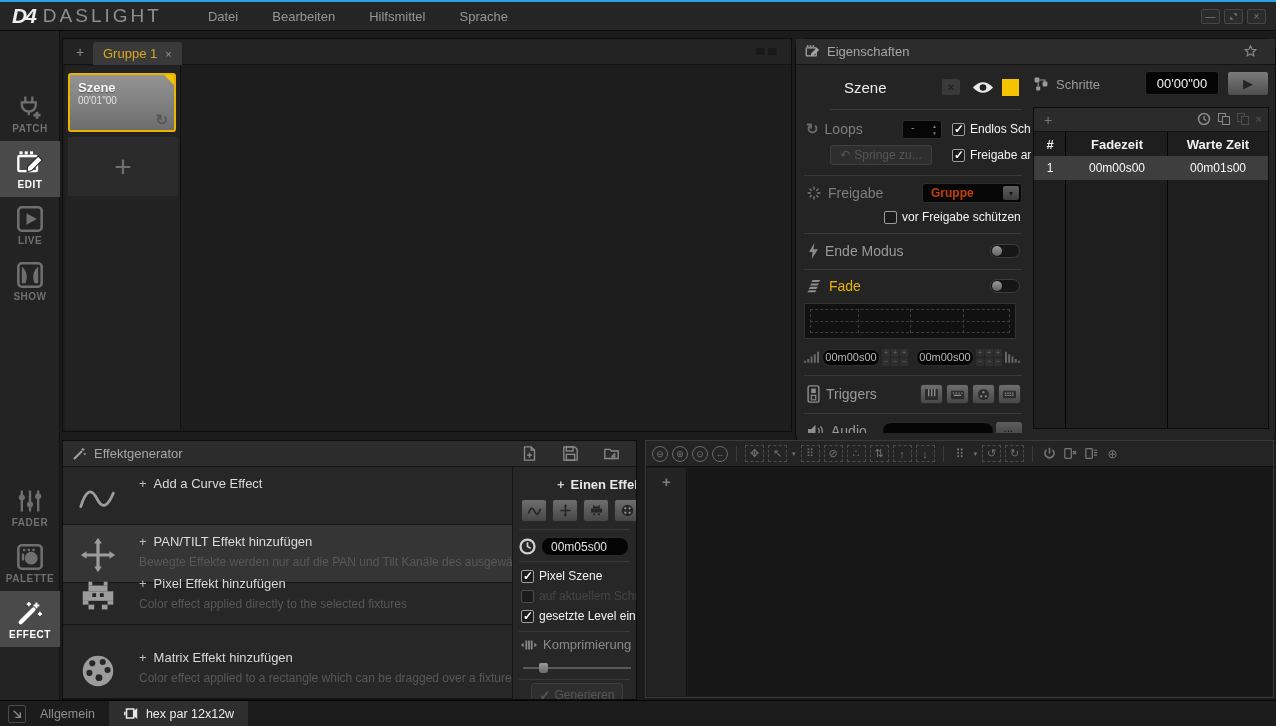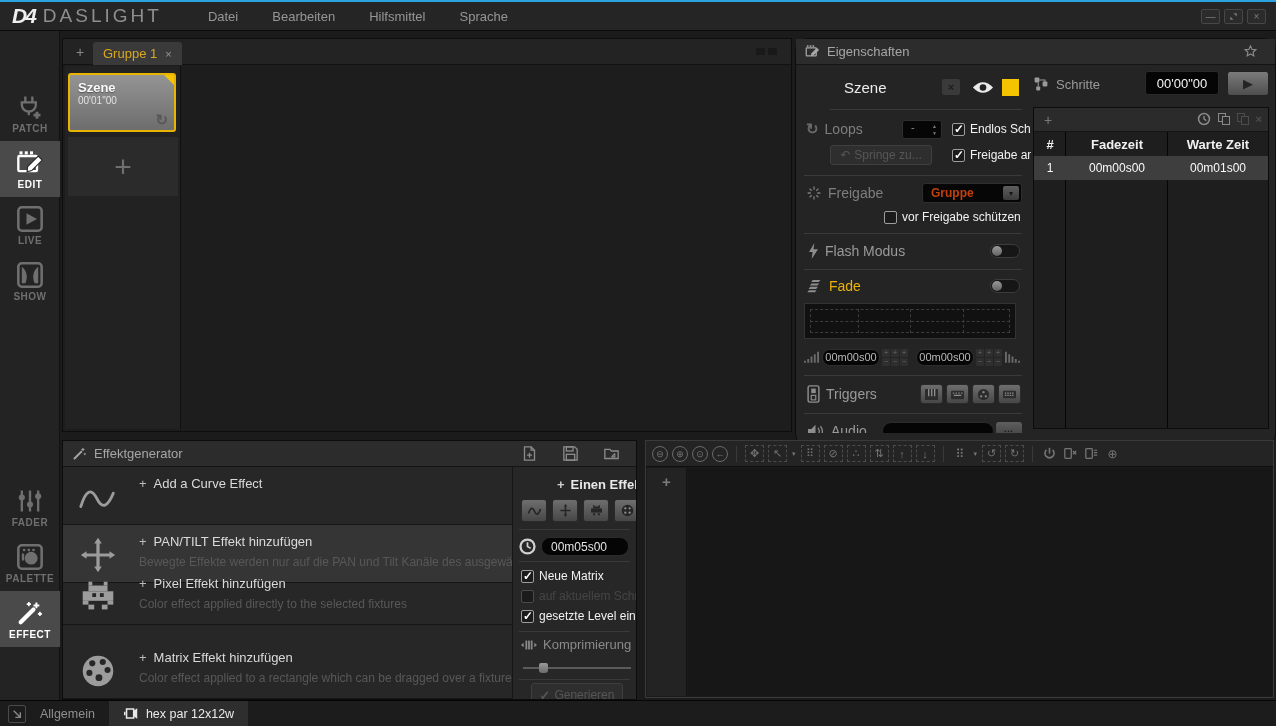--- a/index.html
+++ b/index.html
@@ -335,21 +335,21 @@
           <span class="cbx"></span>
           <span class="cbl">vor Freigabe schützen</span>
         </div>
       </div>
       <div class="hr" style="top:168px;left:2px;width:218px"></div>
 
       <div class="prow" style="top:176px;height:20px">
         <svg width="11" height="16" viewBox="0 0 12 18" style="margin-left:6px">
             <path d="M7 0 L1 10 h4 L4 18 L11 7 H6 Z" fill="#8d8d8d"></path>
           </svg>
-        <span class="plabel" style="color:#9a9a9a">Flash Modus</span>
+        <span class="plabel" style="color:#9a9a9a">Ende Modus</span>
         <div class="toggle" style="position:absolute;left:188px">
             <div class="knob"></div>
           </div>
       </div>
       <div class="hr" style="top:204px;left:2px;width:218px"></div>
 
       <div class="prow" style="top:212px;height:18px">
         <svg width="17" height="14" viewBox="0 0 20 16" fill="#8d8d8d" style="margin-left:4px">
           <path d="M8 1h9l-2 2.4H6zM6.5 5h9l-2 2.4H4.5zM5 9h9l-2 2.4H3zM3.5 13h9l-2 2.4H1.5z"></path>
         </svg>
@@ -604,21 +604,21 @@
       <div class="sclock">
         <svg width="17" height="17" viewBox="0 0 18 18">
             <circle cx="9" cy="9" r="7.4" stroke="#d0d0d0" fill="none" stroke-width="2.4"></circle>
             <path d="M9 4.5v4.5l3.4 2" stroke="#d0d0d0" stroke-width="1.8" fill="none"></path>
           </svg>
         <div class="sfield">00m05s00</div>
       </div>
       <div class="shr" style="top:94px"></div>
       <div class="cb scb" style="top:102px">
         <span class="cbx on"></span>
-        <span class="cbl">Neue Matrix</span>
+        <span class="cbl">Pixel Szene</span>
       </div>
       <div class="cb scb dis" style="top:122px">
         <span class="cbx dis"></span>
         <span class="cbl">auf aktuellem Schritt</span>
       </div>
       <div class="cb scb" style="top:142px">
         <span class="cbx on"></span>
         <span class="cbl">gesetzte Level einbe</span>
       </div>
       <div class="shr" style="top:164px"></div>

